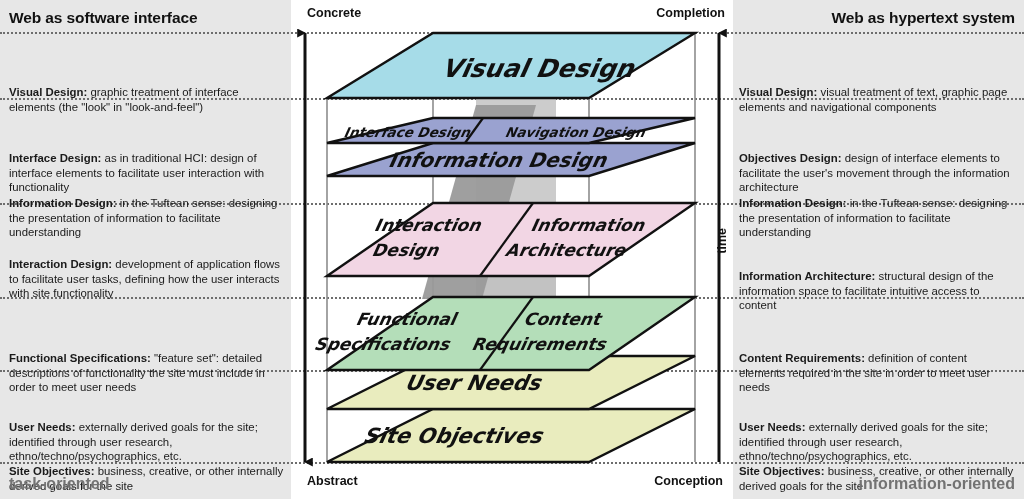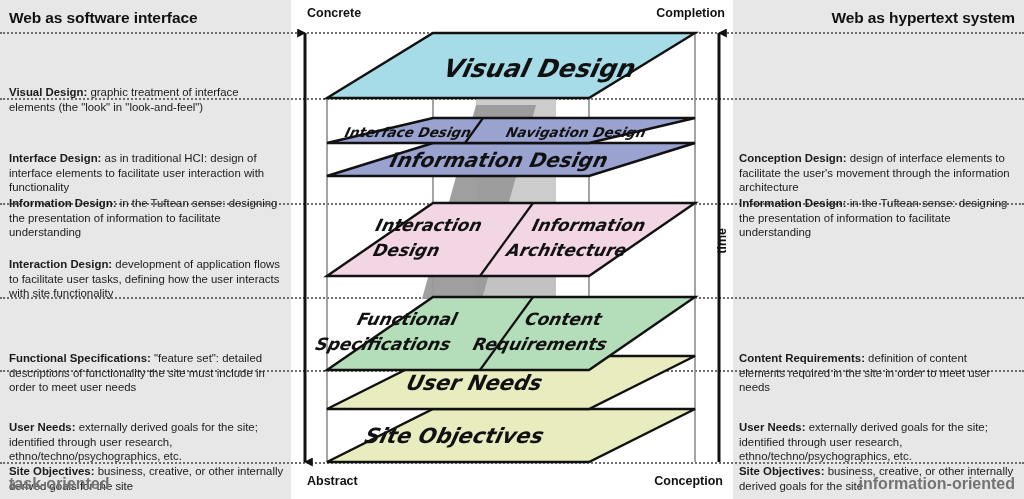--- a/index.html
+++ b/index.html
@@ -84,28 +84,34 @@
     <b>User Needs:</b><span> externally derived goals for the site; identified through user research, ethno/techno/psychographics, etc.</span>
   </div>
   <div class="blk l" style="top:423px">
     <b>Site Objectives:</b><span> business, creative, or other internally derived goals for the site</span>
   </div>
 
   <div class="pfoot l">task-oriented</div>
 
   <div class="ptitle r">Web as hypertext system</div>
 
+  <div class="blk r" style="top:44px">
+    <b>Visual Design:</b><span> visual treatment of text, graphic page elements and navigational components</span>
+  </div>
 
   <div class="blk r" style="top:110px">
-    <b>Conception Design:</b><span> design of interface elements to facilitate the user's movement through the information architecture</span>
+    <b>Objectives Design:</b><span> design of interface elements to facilitate the user's movement through the information architecture</span>
   </div>
   <div class="blk r" style="top:155px">
     <b>Information Design:</b><span> in the Tuftean sense: designing the presentation of information to facilitate understanding</span>
   </div>
 
+  <div class="blk r" style="top:228px">
+    <b>Information Architecture:</b><span> structural design of the information space to facilitate intuitive access to content</span>
+  </div>
 
   <div class="blk r" style="top:310px">
     <b>Content Requirements:</b><span> definition of content elements required in the site in order to meet user needs</span>
   </div>
 
   <div class="blk r" style="top:379px">
     <b>User Needs:</b><span> externally derived goals for the site; identified through user research, ethno/techno/psychographics, etc.</span>
   </div>
   <div class="blk r" style="top:423px">
     <b>Site Objectives:</b><span> business, creative, or other internally derived goals for the site</span>

